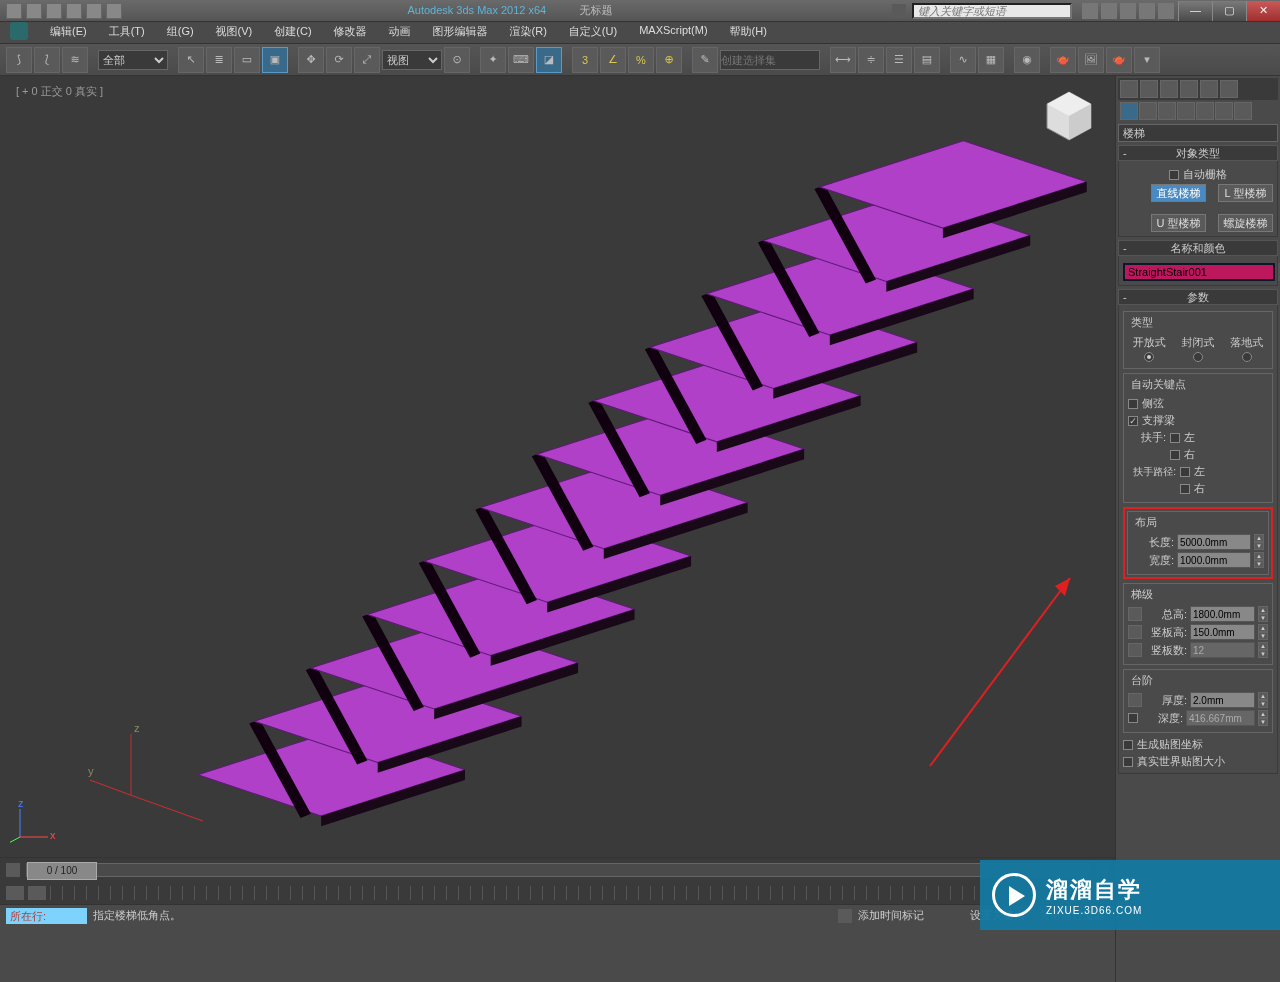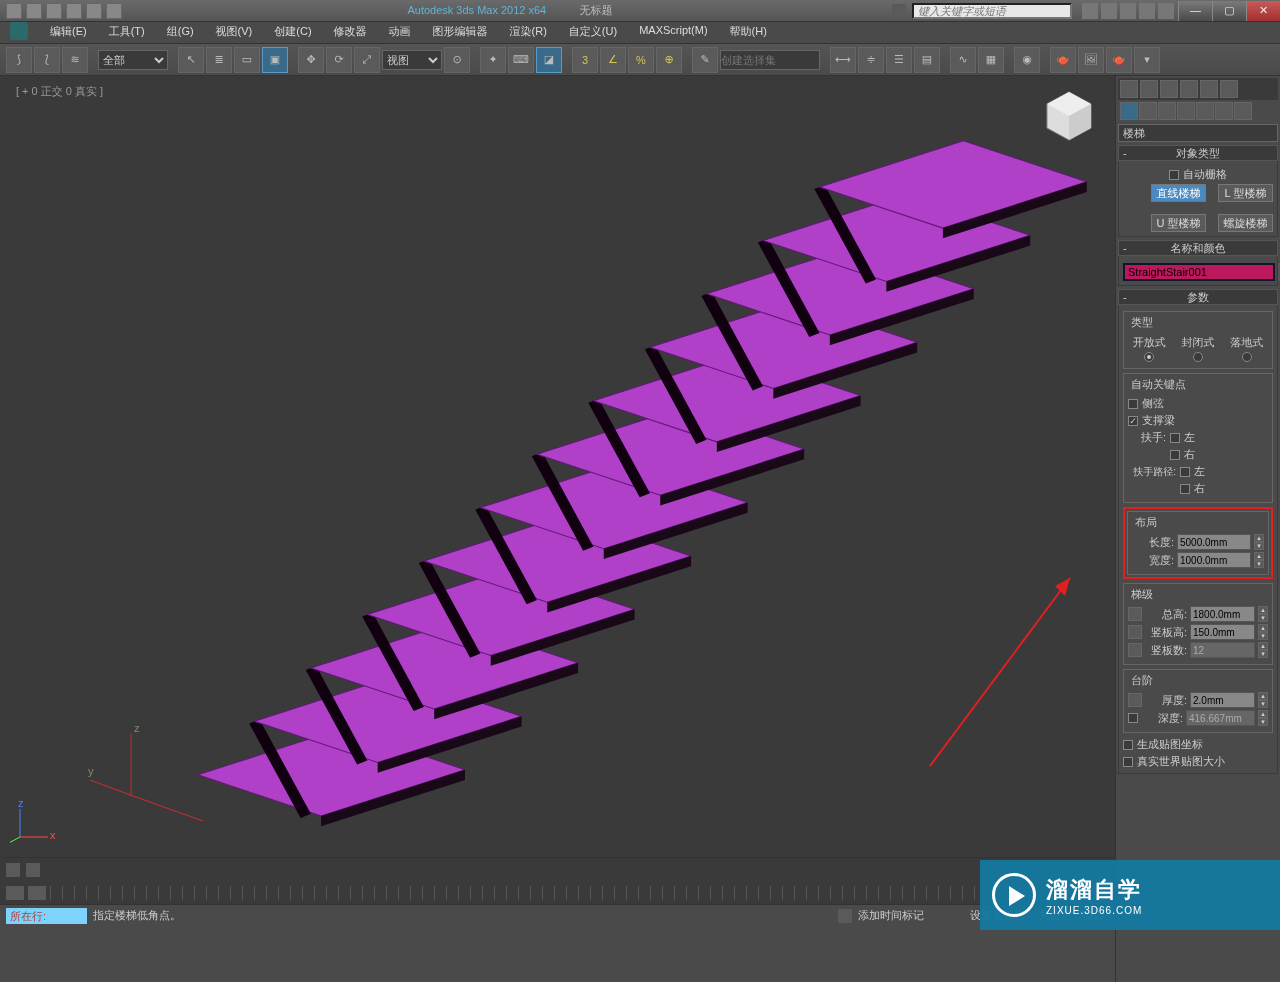--- a/index.html
+++ b/index.html
@@ -439,20 +439,23 @@
     <div class="chk-row">
         <span class="chk"></span>
         <span>真实世界贴图大小</span>
       </div>
   </div>
 </div>
 
 <div class="bottom-area">
   <div class="timeline">
     <div style="width:14px;height:14px;background:#5a5a5a"></div>
+    <div class="slider-track">
+      <div class="slider-thumb">0 / 100</div>
+    </div>
     <div style="width:14px;height:14px;background:#5a5a5a"></div>
   </div>
   <div class="trackview">
     <div style="width:18px;height:14px;background:#5a5a5a"></div>
     <div style="width:18px;height:14px;background:#5a5a5a"></div>
     <div class="tick-strip"></div>
   </div>
   <div class="status2">
     <div class="field white">所在行:</div>
     <span style="flex:0 0 300px">指定楼梯低角点。</span>

